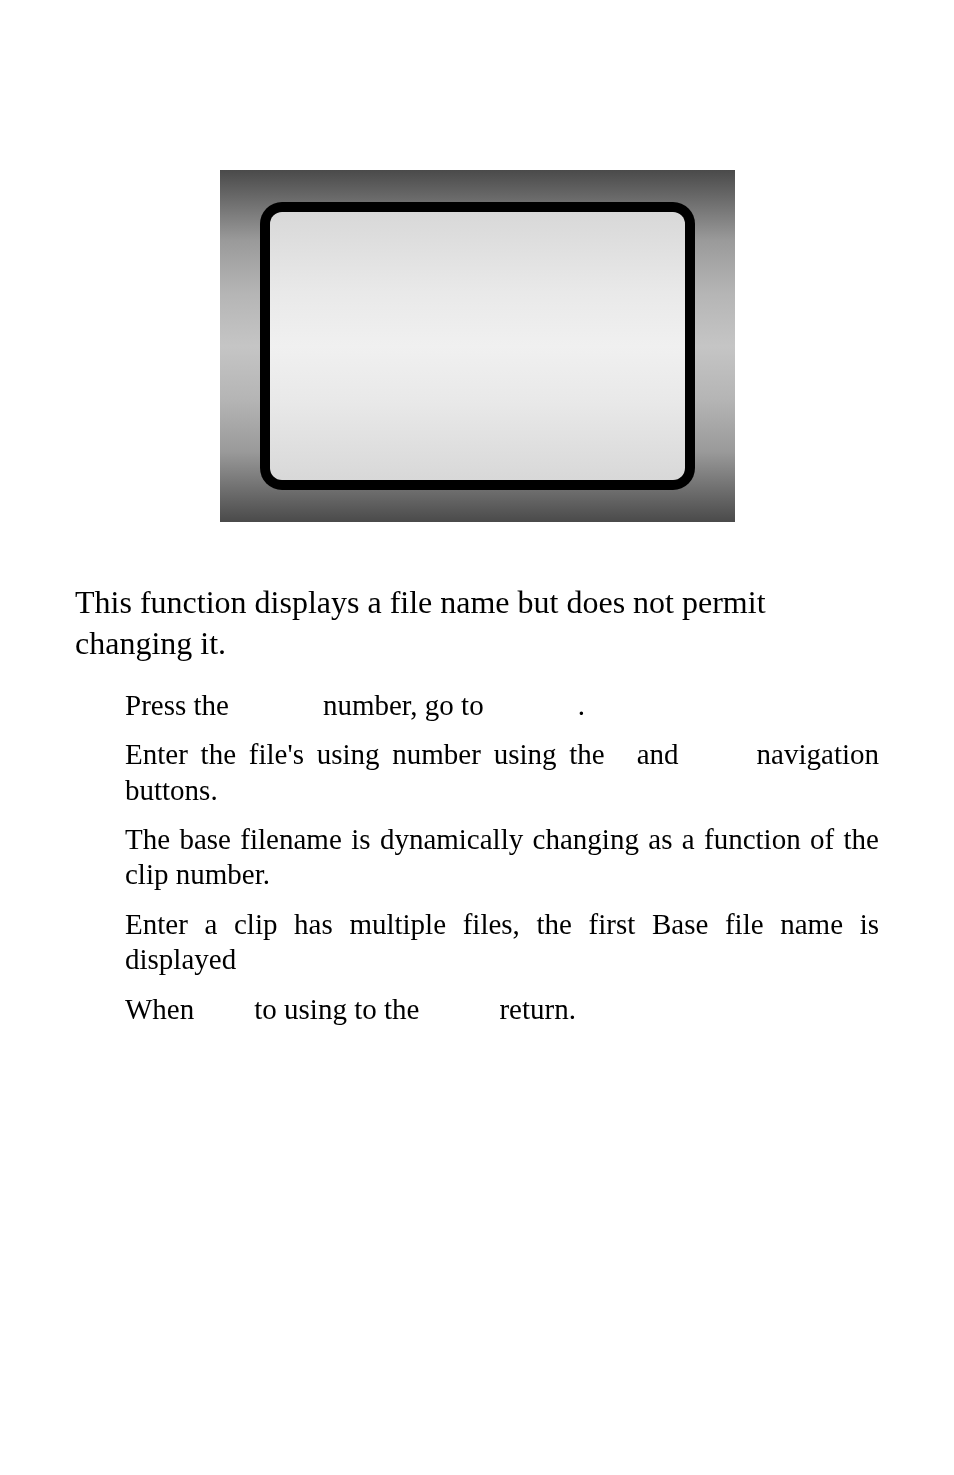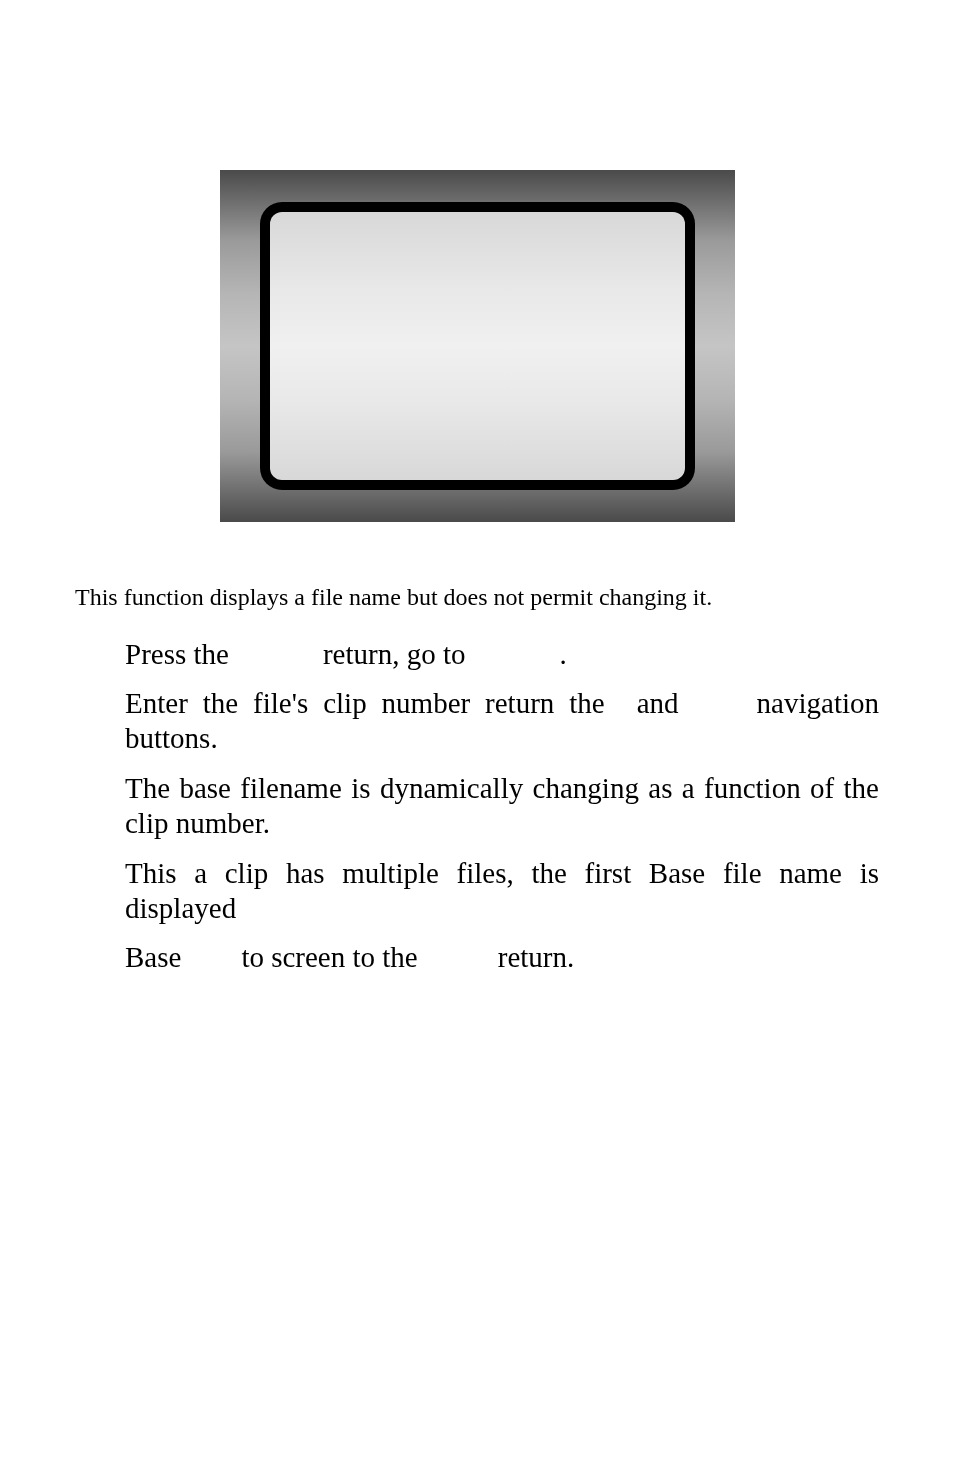--- a/index.html
+++ b/index.html
@@ -35,21 +35,21 @@
       justify-content: center;
     }
     .screen-panel {
       width: 100%;
       height: 100%;
       background: linear-gradient(to bottom,
         #d8d8d8 0%, #e9e9e9 30%, #f0f0f0 50%, #e9e9e9 70%, #d8d8d8 100%);
       border-radius: 12px;
     }
     .intro {
-      font-size: 24px;
+      font-size: 32px;
       line-height: 1.28;
       margin-bottom: 24px;
     }
     .step {
       font-size: 29px;
       line-height: 1.22;
       margin-left: 50px;
       margin-bottom: 14px;
       text-align: justify;
     }
@@ -65,26 +65,26 @@
 
 <div class="screen-device">
   <div class="screen-inner">
     <div class="screen-panel"></div>
   </div>
 </div>
 
 <p class="intro">This function displays a file name but does not permit changing it.</p>
 
 <p class="step">
-  <span>Press the</span><span class="gap-small"></span><span>return, go to</span><span class="gap-mid"></span><span>.</span>
+  <span>Press the</span><span class="gap-small"></span><span>number, go to</span><span class="gap-mid"></span><span>.</span>
 </p>
 
 <p class="step">
-  <span>Enter the file's clip number return the</span><span class="gap-and1"></span><span>and</span><span class="gap-and2"></span><span>navigation buttons.</span>
+  <span>Enter the file's using number using the</span><span class="gap-and1"></span><span>and</span><span class="gap-and2"></span><span>navigation buttons.</span>
 </p>
 
 <p class="step">The base filename is dynamically changing as a function of the clip number.</p>
 
-<p class="step">This a clip has multiple files, the first Base file name is displayed</p>
+<p class="step">Enter a clip has multiple files, the first Base file name is displayed</p>
 
 <p class="step">
-  <span>Base</span><span class="gap-press1"></span><span>to screen to the</span><span class="gap-press2"></span><span>return.</span>
+  <span>When</span><span class="gap-press1"></span><span>to using to the</span><span class="gap-press2"></span><span>return.</span>
 </p>
 
 </body></html>

